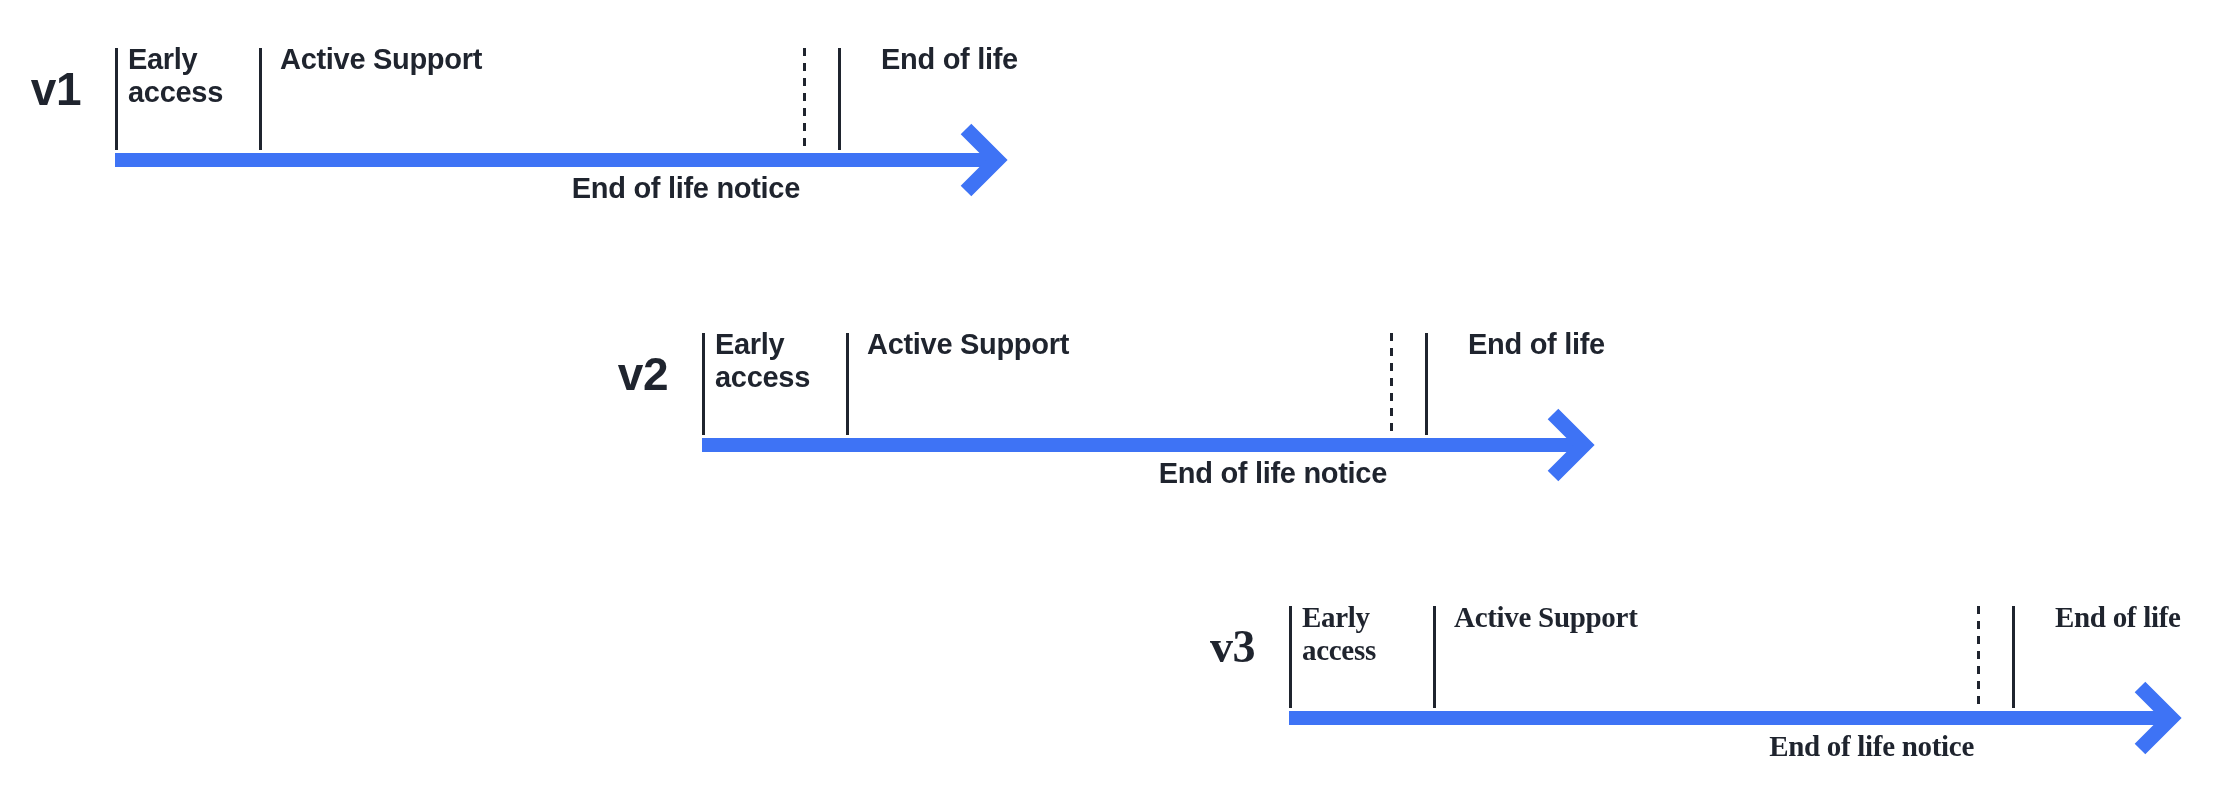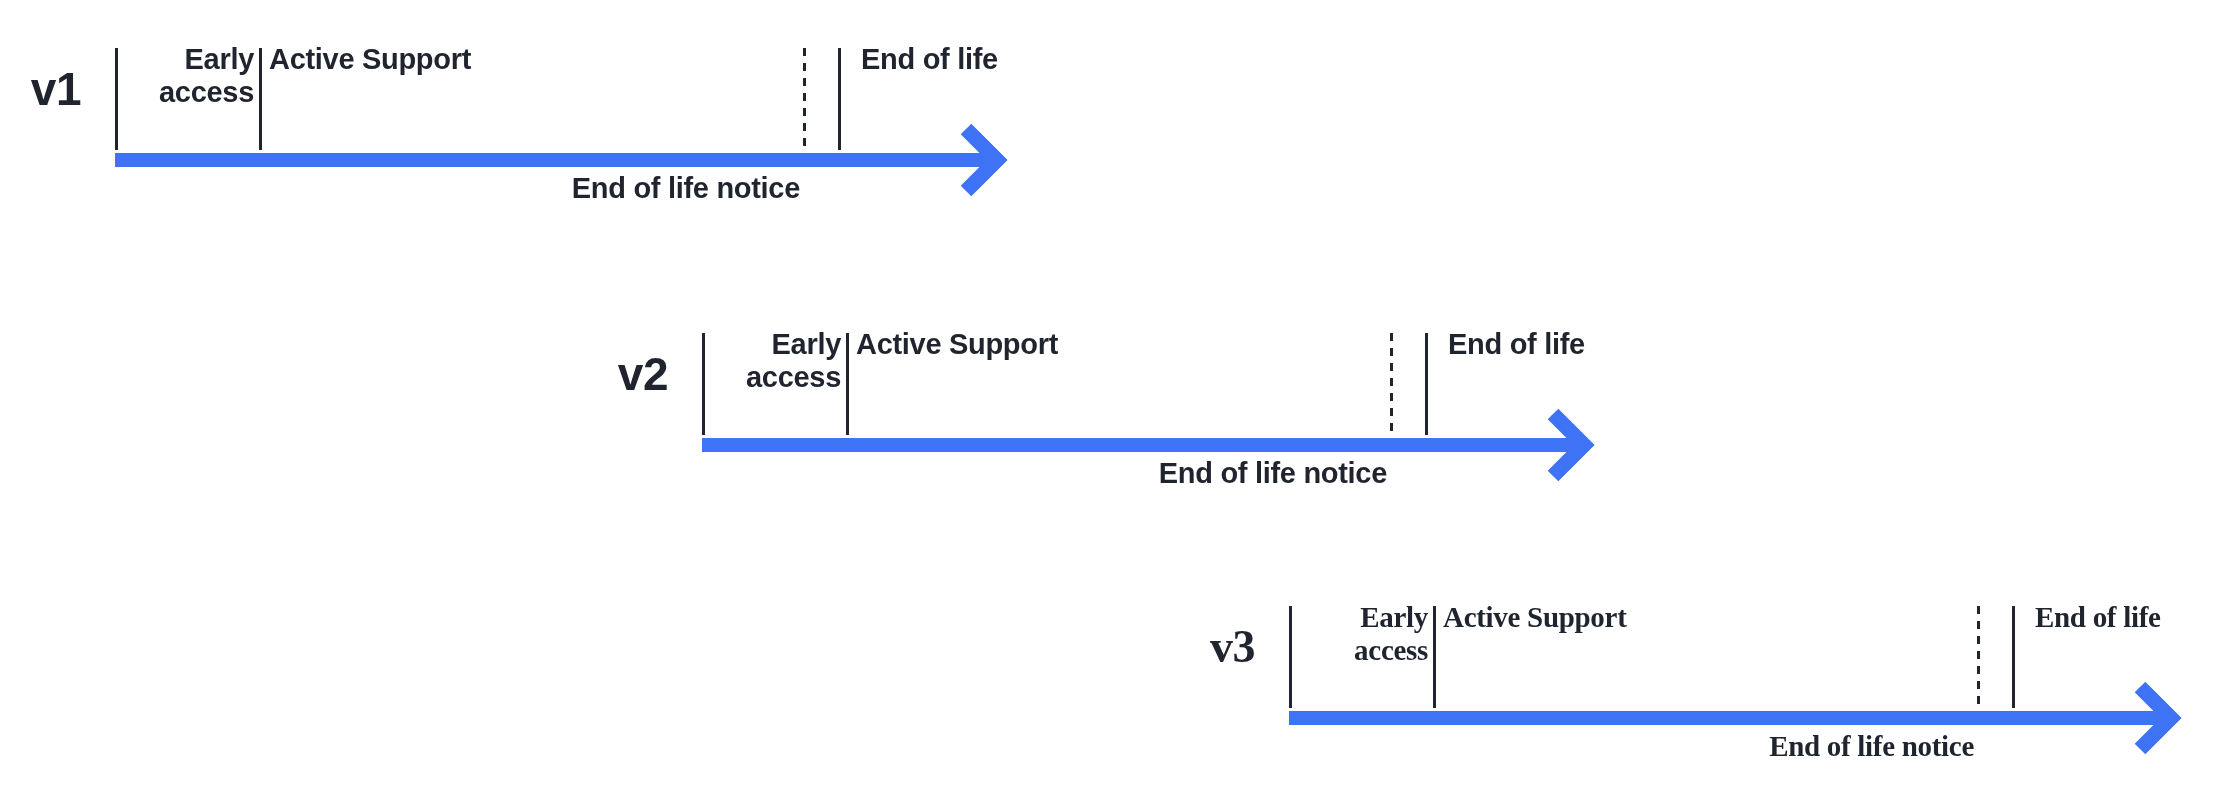--- a/index.html
+++ b/index.html
@@ -41,23 +41,23 @@
     white-space: nowrap;
   }
   .phase-label {
     position: absolute;
     top: -5px;
     font-size: 29px;
     font-weight: bold;
     line-height: 33px;
     letter-spacing: -0.3px;
   }
-  .phase-label.early   { left: 19px; width: 118px; text-align: right; }
-  .phase-label.active  { left: 152px; white-space: nowrap; }
-  .phase-label.eol     { left: 744px; white-space: nowrap; }
+  .phase-label.early   { left: 11px; width: 118px; }
+  .phase-label.active  { left: 163px; white-space: nowrap; }
+  .phase-label.eol     { left: 764px; white-space: nowrap; }
   .notice-label {
     position: absolute;
     right: 227px;           
     top: 124px;
     font-size: 29px;
     font-weight: bold;
     line-height: 33px;
     letter-spacing: -0.3px;
     white-space: nowrap;
     text-align: left;

